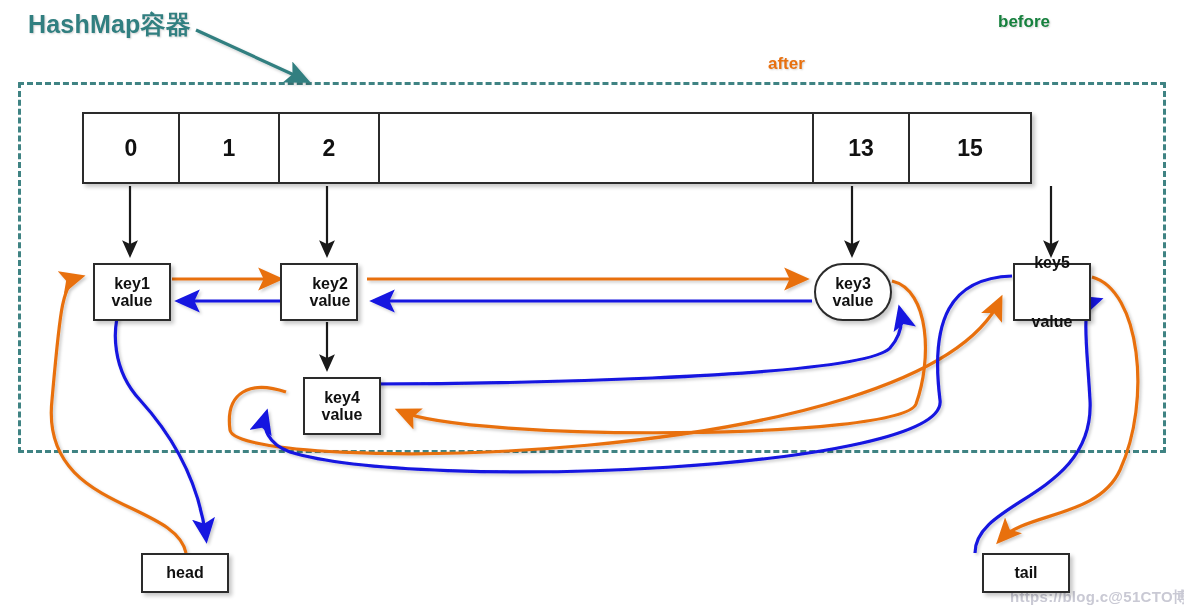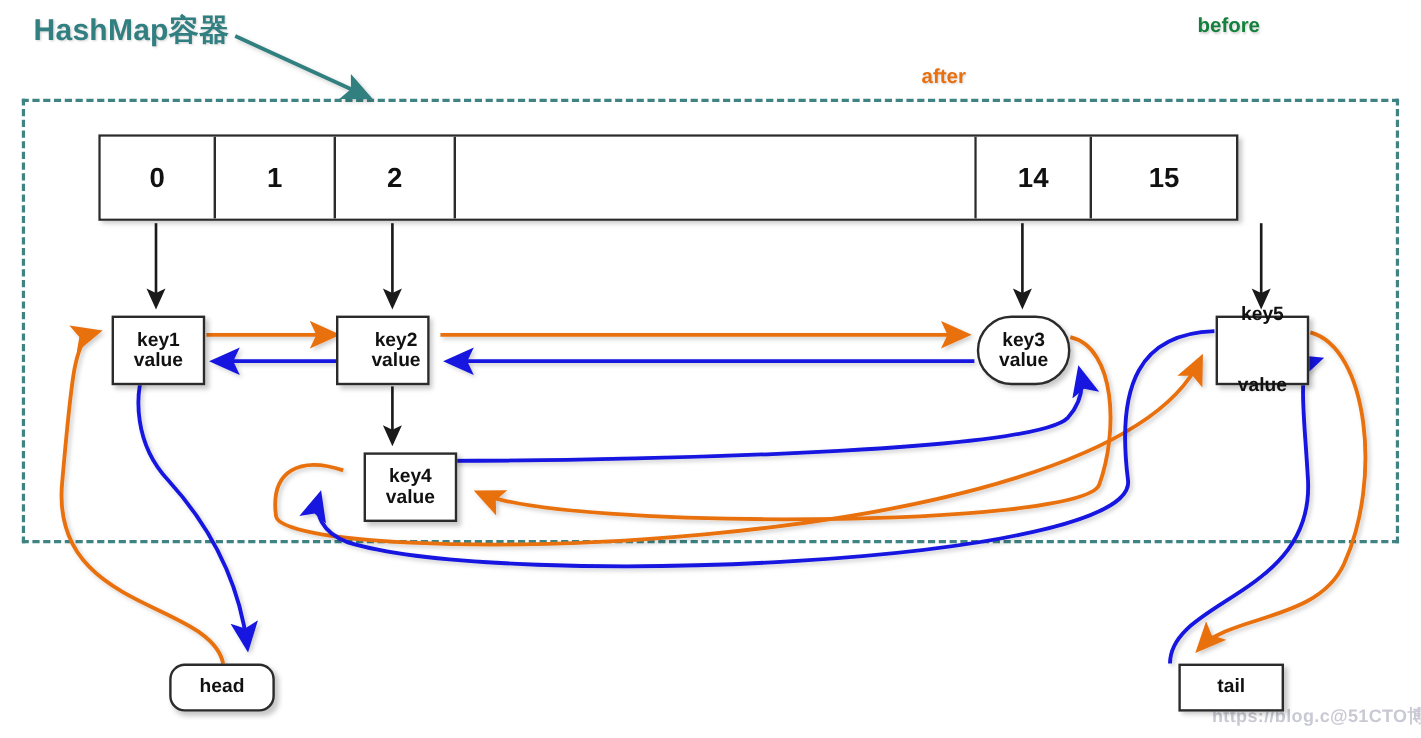--- a/index.html
+++ b/index.html
@@ -134,21 +134,21 @@
   <div class="legend-label" id="legend-after-label">after</div>
   <div class="legend-label" id="legend-before-label">before</div>
 
   <div class="dashed-container"></div>
 
   <div class="bucket-table">
     <div class="bucket-cell" style="width:96px">0</div>
     <div class="bucket-cell" style="width:100px">1</div>
     <div class="bucket-cell" style="width:100px">2</div>
     <div class="bucket-cell" style="width:434px"></div>
-    <div class="bucket-cell" style="width:96px">14</div>
+    <div class="bucket-cell" style="width:96px">13</div>
     <div class="bucket-cell" style="width:120px">15</div>
   </div>
 
   <svg class="layer" viewBox="0 0 1184 615">
     <defs>
       <marker id="ah-orange" markerWidth="9" markerHeight="9" refX="6.2" refY="3.6" orient="auto">
         <path d="M0,0 L8,3.6 L0,7.2 L1.7,3.6 Z" fill="#e8700f"></path>
       </marker>
       <marker id="ah-blue" markerWidth="9" markerHeight="9" refX="6.2" refY="3.6" orient="auto">
         <path d="M0,0 L8,3.6 L0,7.2 L1.7,3.6 Z" fill="#1414e0"></path>
@@ -216,17 +216,17 @@
   </div>
   <div class="node-box" style="left:1013px;top:263px;gap:41px;">
     <span>key5</span>
     <span>value</span>
   </div>
   <div class="node-box" style="left:303px; top:377px;">
     <span>key4</span>
     <span>value</span>
   </div>
 
-  <div class="endpoint-box" style="left:141px; top:553px;border-radius:13px;">head</div>
+  <div class="endpoint-box" style="left:141px; top:553px;">head</div>
   <div class="endpoint-box" style="left:948px; top:553px;margin-left:34px;">tail</div>
 
   <div class="watermark">https://blog.c@51CTO博客</div>
 </div>
 
 </body></html>

